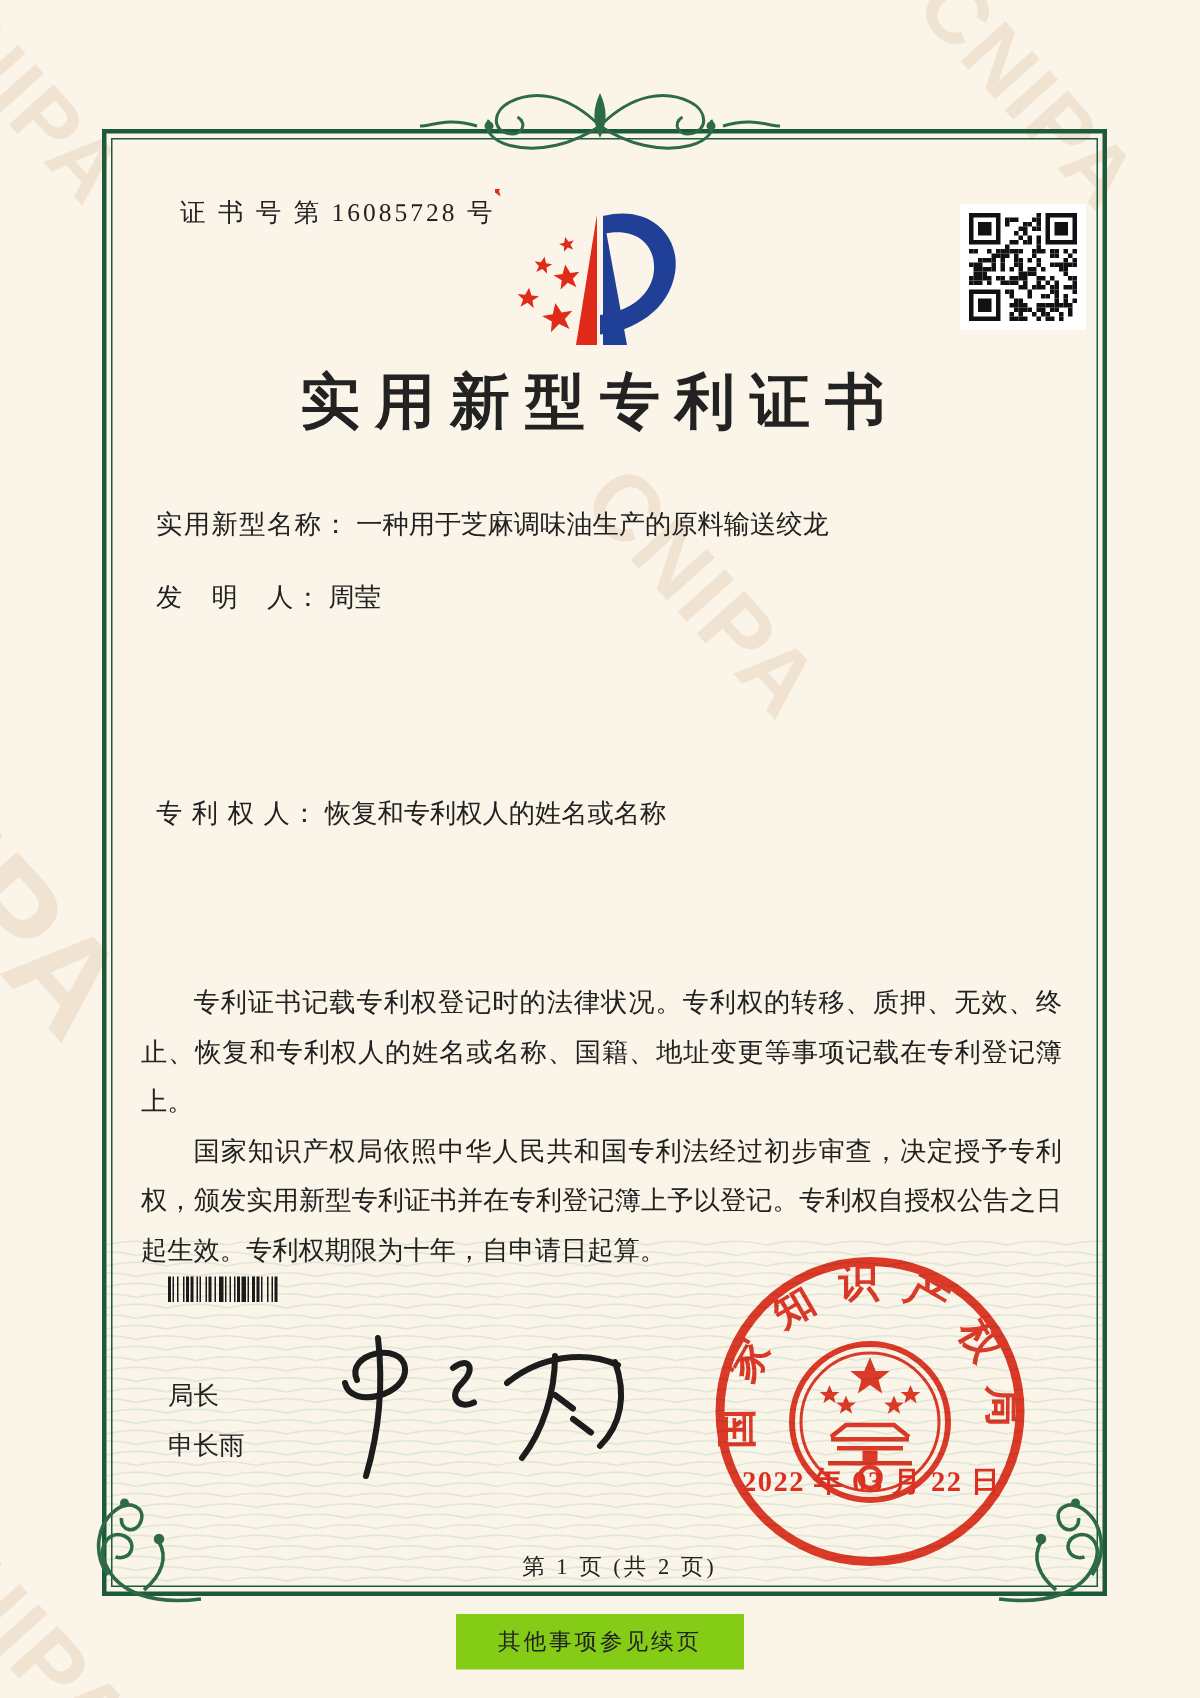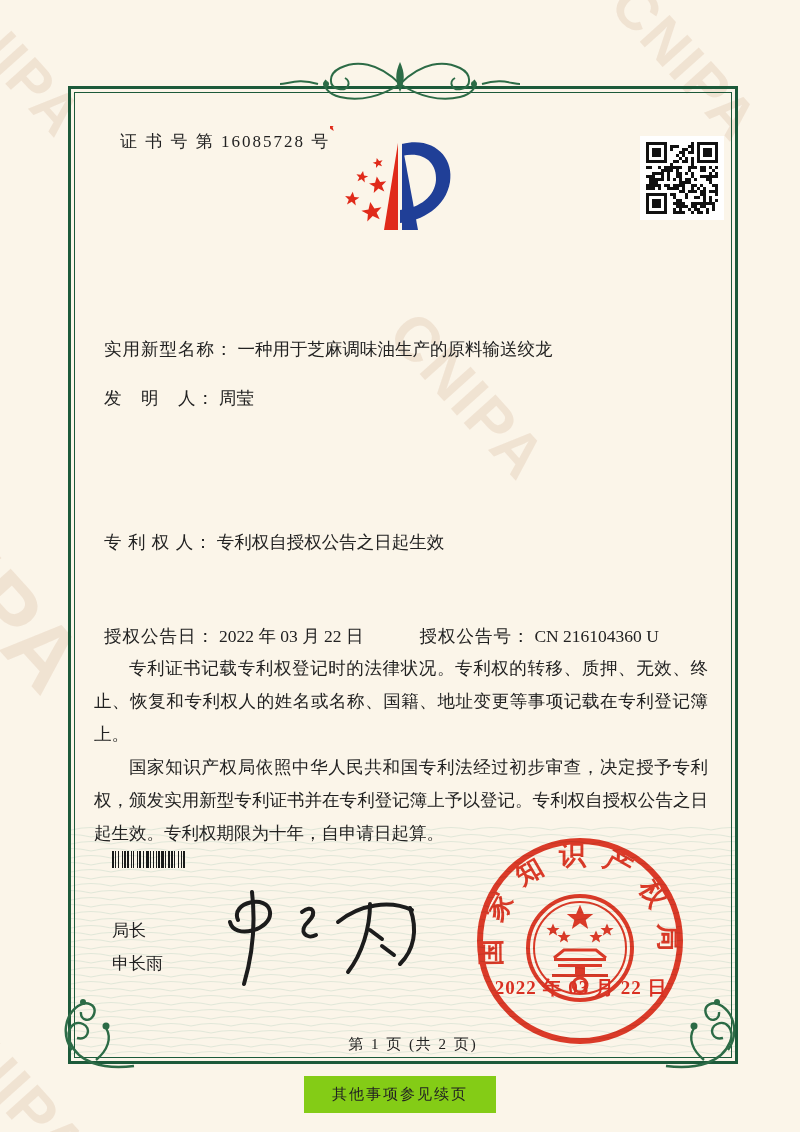--- a/index.html
+++ b/index.html
@@ -332,32 +332,30 @@
         <rect x="2" y="2" width="3" height="3" fill="#111"></rect>
         <rect x="17" y="0" width="7" height="7" fill="#111"></rect>
         <rect x="18" y="1" width="5" height="5" fill="#fff"></rect>
         <rect x="19" y="2" width="3" height="3" fill="#111"></rect>
         <rect x="0" y="17" width="7" height="7" fill="#111"></rect>
         <rect x="1" y="18" width="5" height="5" fill="#fff"></rect>
         <rect x="2" y="19" width="3" height="3" fill="#111"></rect>
       </svg>
   </div>
 
+  <div class="title">实用新型专利证书</div>
 
   <div class="field-row" style="top:337px;">
     <span class="lbl">实用新型名称：</span><span class="val">一种用于芝麻调味油生产的原料输送绞龙</span>
   </div>
   <div class="field-row" style="top:386px;">
     <span class="lbl">发　明　人：</span><span class="val">周莹</span>
   </div>
   <div class="field-row" style="top:530px;">
-    <span class="lbl">专 利 权 人：</span><span class="val">专利权自授权公告之日起生效</span>
-  </div>
-  <div class="field-row" style="top:624px;">
-    <span class="lbl">授权公告日：</span><span class="val">2022 年 03 月 22 日</span><span class="lbl2">授权公告号：</span><span class="val">CN 216104360 U</span>
+    <span class="lbl">专 利 权 人：</span><span class="val">恢复和专利权人的姓名或名称</span>
   </div>
 
   <div class="paras">
     <p>专利证书记载专利权登记时的法律状况。专利权的转移、质押、无效、终止、恢复和专利权人的姓名或名称、国籍、地址变更等事项记载在专利登记簿上。</p>
     <p>国家知识产权局依照中华人民共和国专利法经过初步审查，决定授予专利权，颁发实用新型专利证书并在专利登记簿上予以登记。专利权自授权公告之日起生效。专利权期限为十年，自申请日起算。</p>
   </div>
 
   <div class="barcode" id="barcode"><i style="width: 2px;"></i><i style="width: 1px; background: transparent;"></i><i style="width: 1px;"></i><i style="width: 2px; background: transparent;"></i><i style="width: 1px;"></i><i style="width: 3px; background: transparent;"></i><i style="width: 1px;"></i><i style="width: 1px; background: transparent;"></i><i style="width: 2px;"></i><i style="width: 1px; background: transparent;"></i><i style="width: 2px;"></i><i style="width: 2px; background: transparent;"></i><i style="width: 1px;"></i><i style="width: 1px; background: transparent;"></i><i style="width: 1px;"></i><i style="width: 3px; background: transparent;"></i><i style="width: 1px;"></i><i style="width: 1px; background: transparent;"></i><i style="width: 2px;"></i><i style="width: 2px; background: transparent;"></i><i style="width: 1px;"></i><i style="width: 2px; background: transparent;"></i><i style="width: 3px;"></i><i style="width: 1px; background: transparent;"></i><i style="width: 1px;"></i><i style="width: 2px; background: transparent;"></i><i style="width: 1px;"></i><i style="width: 2px; background: transparent;"></i><i style="width: 1px;"></i><i style="width: 1px; background: transparent;"></i><i style="width: 2px;"></i><i style="width: 1px; background: transparent;"></i><i style="width: 3px;"></i><i style="width: 1px; background: transparent;"></i><i style="width: 1px;"></i><i style="width: 2px; background: transparent;"></i><i style="width: 2px;"></i><i style="width: 1px; background: transparent;"></i><i style="width: 2px;"></i><i style="width: 1px; background: transparent;"></i><i style="width: 1px;"></i><i style="width: 3px; background: transparent;"></i><i style="width: 1px;"></i><i style="width: 2px; background: transparent;"></i><i style="width: 1px;"></i><i style="width: 1px; background: transparent;"></i><i style="width: 2px;"></i><i style="width: 4px; background: transparent;"></i></div>
 
   <div class="signer">

